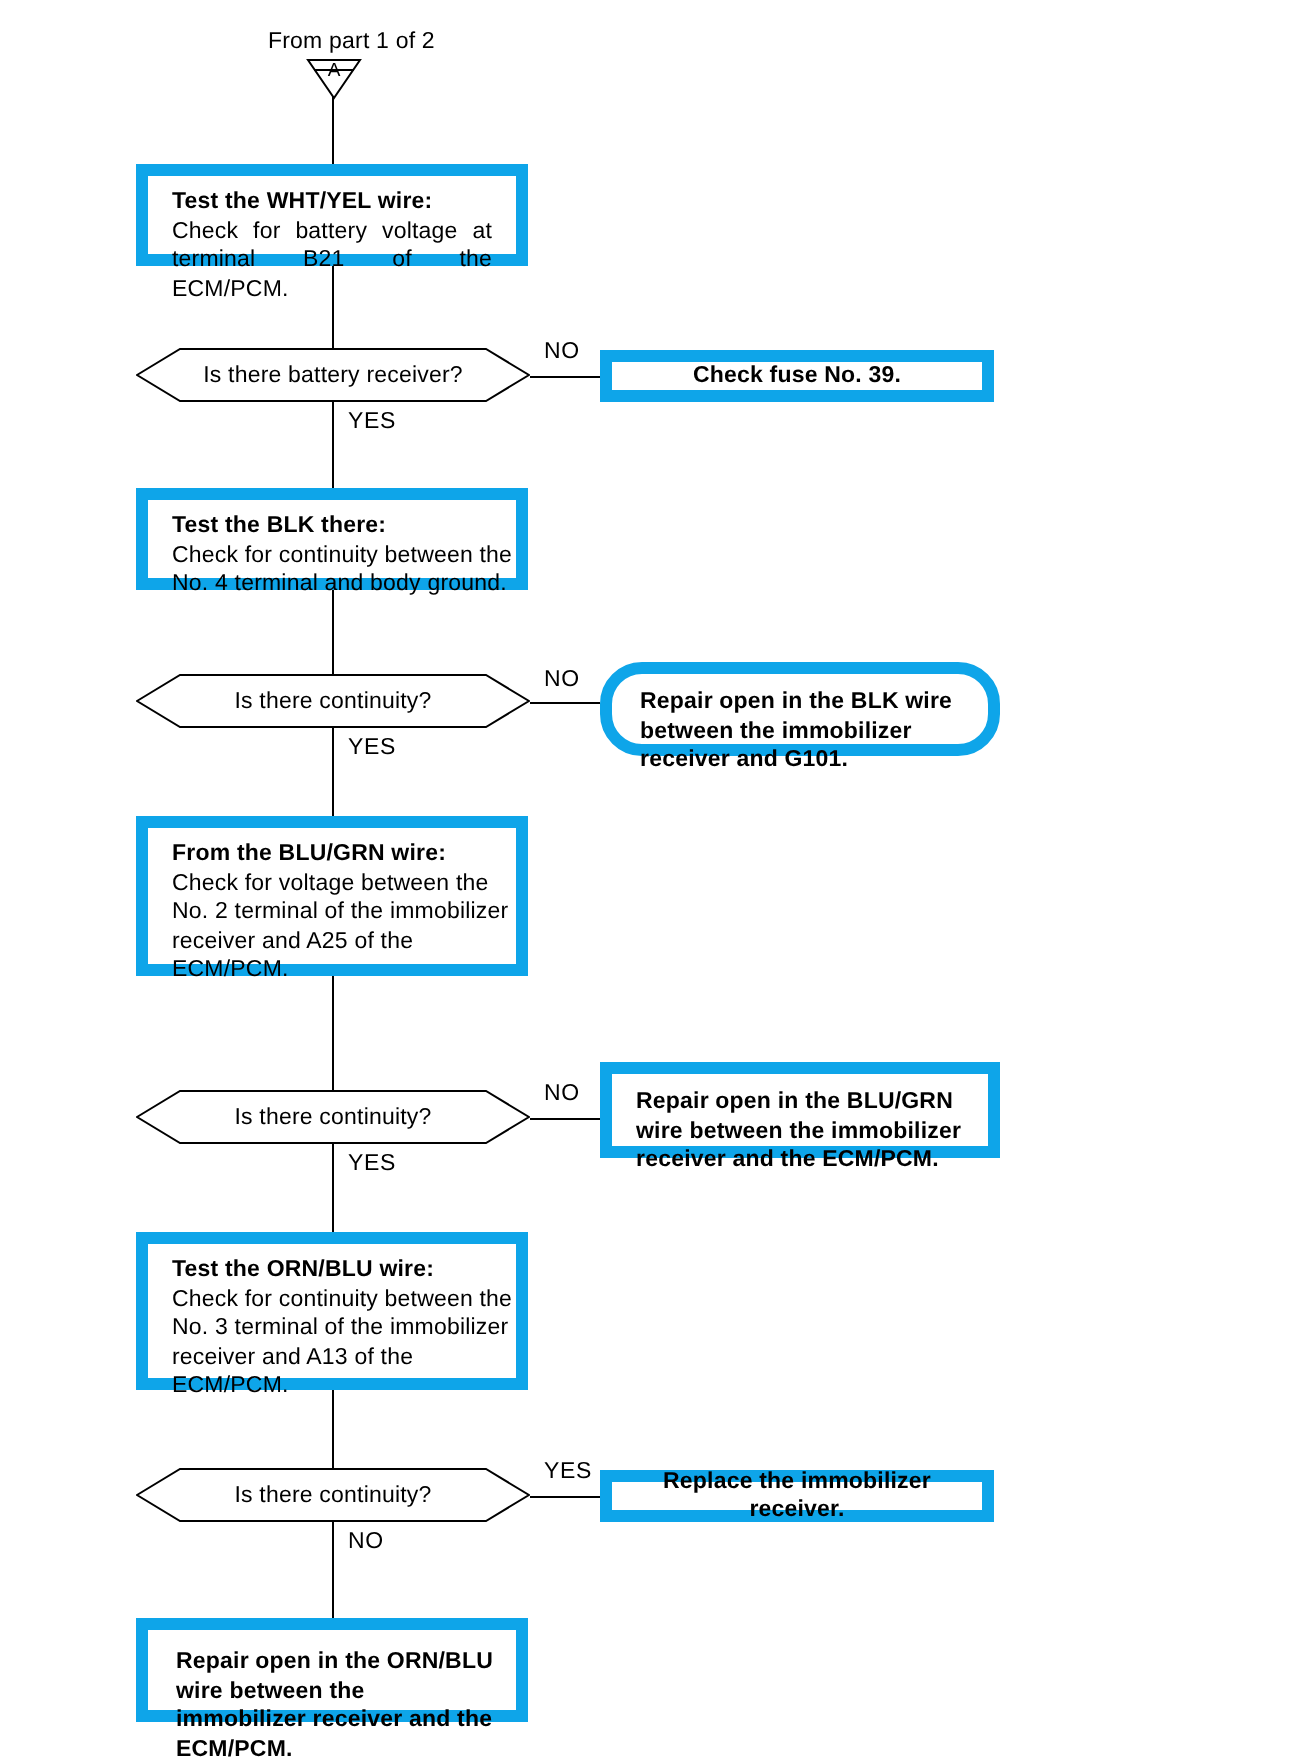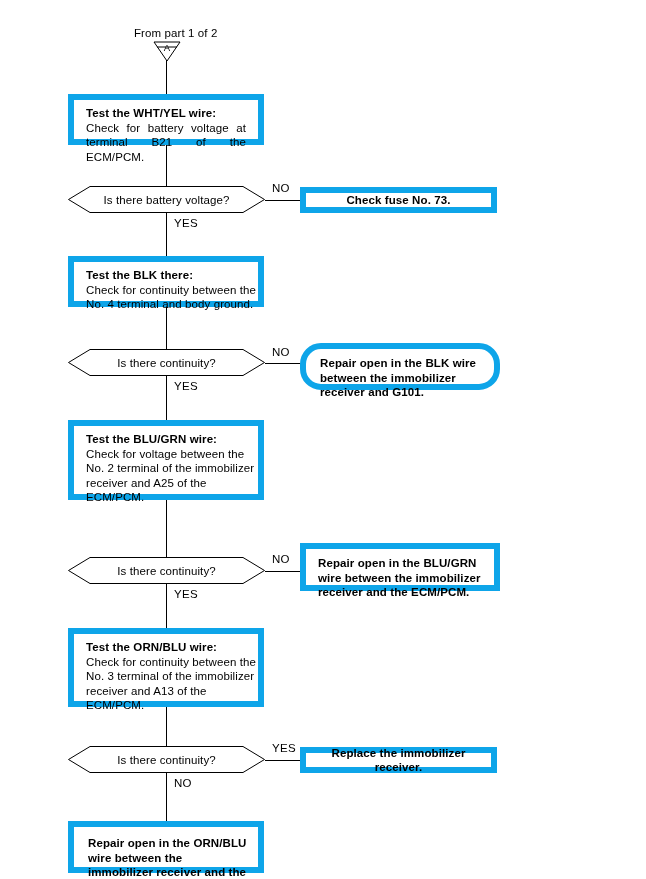--- a/index.html
+++ b/index.html
@@ -4,21 +4,21 @@
 <style>
   html,body{margin:0;padding:0;}
   body{
     width:646px;height:879px;
     background:#ffffff;
     font-family:"Liberation Sans", sans-serif;
     position:relative;
     overflow:hidden;
     color:#000;
   }
-  #stage{position:absolute;left:0;top:16px;width:646px;height:676px;}
+  #stage{position:absolute;left:0;top:4px;width:646px;height:676px;}
 
   .node{position:absolute;box-sizing:border-box;}
 
   
   .box{
     border:6px solid #0ea5e9;
     background:#fff;
     padding:6px 0 0 12px;
     font-size:11.5px;
     line-height:14.5px;
@@ -80,31 +80,31 @@
   <div class="node box justify" style="left:68px;top:78px;width:196px;height:51px;">
     <span class="ttl">Test the WHT/YEL wire:</span>
     <span class="bdy">Check for battery voltage at terminal B21 of the ECM/PCM.</span>
   </div>
   <div class="vline" style="left:166px;top:129px;height:41px;"></div>
 
   <div class="hex" style="left:68px;top:170px;width:197px;height:27px;">
     <svg width="197" height="27" viewBox="0 0 197 27">
       <polygon points="0.5,13.5 22,0.5 175,0.5 196.5,13.5 175,26.5 22,26.5" fill="#ffffff" stroke="#000000" stroke-width="1"></polygon>
     </svg>
-    <span class="hextext">Is there battery voltage?</span>
+    <span class="hextext">Is there battery receiver?</span>
   </div>
 
   <div class="hline" style="left:265px;top:184px;width:35px;"></div>
   <div class="blabel" style="left:272px;top:166px;">NO</div>
 
   <div class="vline" style="left:166px;top:197px;height:43px;"></div>
   <div class="blabel" style="left:174px;top:201px;">YES</div>
 
   <div class="node box center" style="left:300px;top:171px;width:197px;height:26px;font-size:11.5px;">
-    <span>Check fuse No. 73.</span>
+    <span>Check fuse No. 39.</span>
   </div>
 
   <div class="node box" style="left:68px;top:240px;width:196px;height:51px;">
     <span class="ttl">Test the BLK there:</span>
     <span class="bdy">Check for continuity between the No. 4 terminal and body ground.</span>
   </div>
   <div class="vline" style="left:166px;top:291px;height:42px;"></div>
 
   <div class="hex" style="left:68px;top:333px;width:197px;height:27px;">
     <svg width="197" height="27" viewBox="0 0 197 27">
@@ -115,21 +115,21 @@
   <div class="hline" style="left:265px;top:347px;width:35px;"></div>
   <div class="blabel" style="left:272px;top:330px;">NO</div>
   <div class="vline" style="left:166px;top:360px;height:44px;"></div>
   <div class="blabel" style="left:174px;top:364px;">YES</div>
 
   <div class="node box bold" style="left:300px;top:327px;width:200px;height:47px;padding-left:14px;padding-right:10px;line-height:14.5px;border-radius:21px;">
     <span>Repair open in the BLK wire between the immobilizer receiver and G101.</span>
   </div>
 
   <div class="node box" style="left:68px;top:404px;width:196px;height:80px;">
-    <span class="ttl">Test the BLU/GRN wire:</span>
+    <span class="ttl">From the BLU/GRN wire:</span>
     <span class="bdy">Check for voltage between the No. 2 terminal of the immobilizer receiver and A25 of the ECM/PCM.</span>
   </div>
   <div class="vline" style="left:166px;top:484px;height:57px;"></div>
 
   <div class="hex" style="left:68px;top:541px;width:197px;height:27px;">
     <svg width="197" height="27" viewBox="0 0 197 27">
       <polygon points="0.5,13.5 22,0.5 175,0.5 196.5,13.5 175,26.5 22,26.5" fill="#ffffff" stroke="#000000" stroke-width="1"></polygon>
     </svg>
     <span class="hextext">Is there continuity?</span>
   </div>

